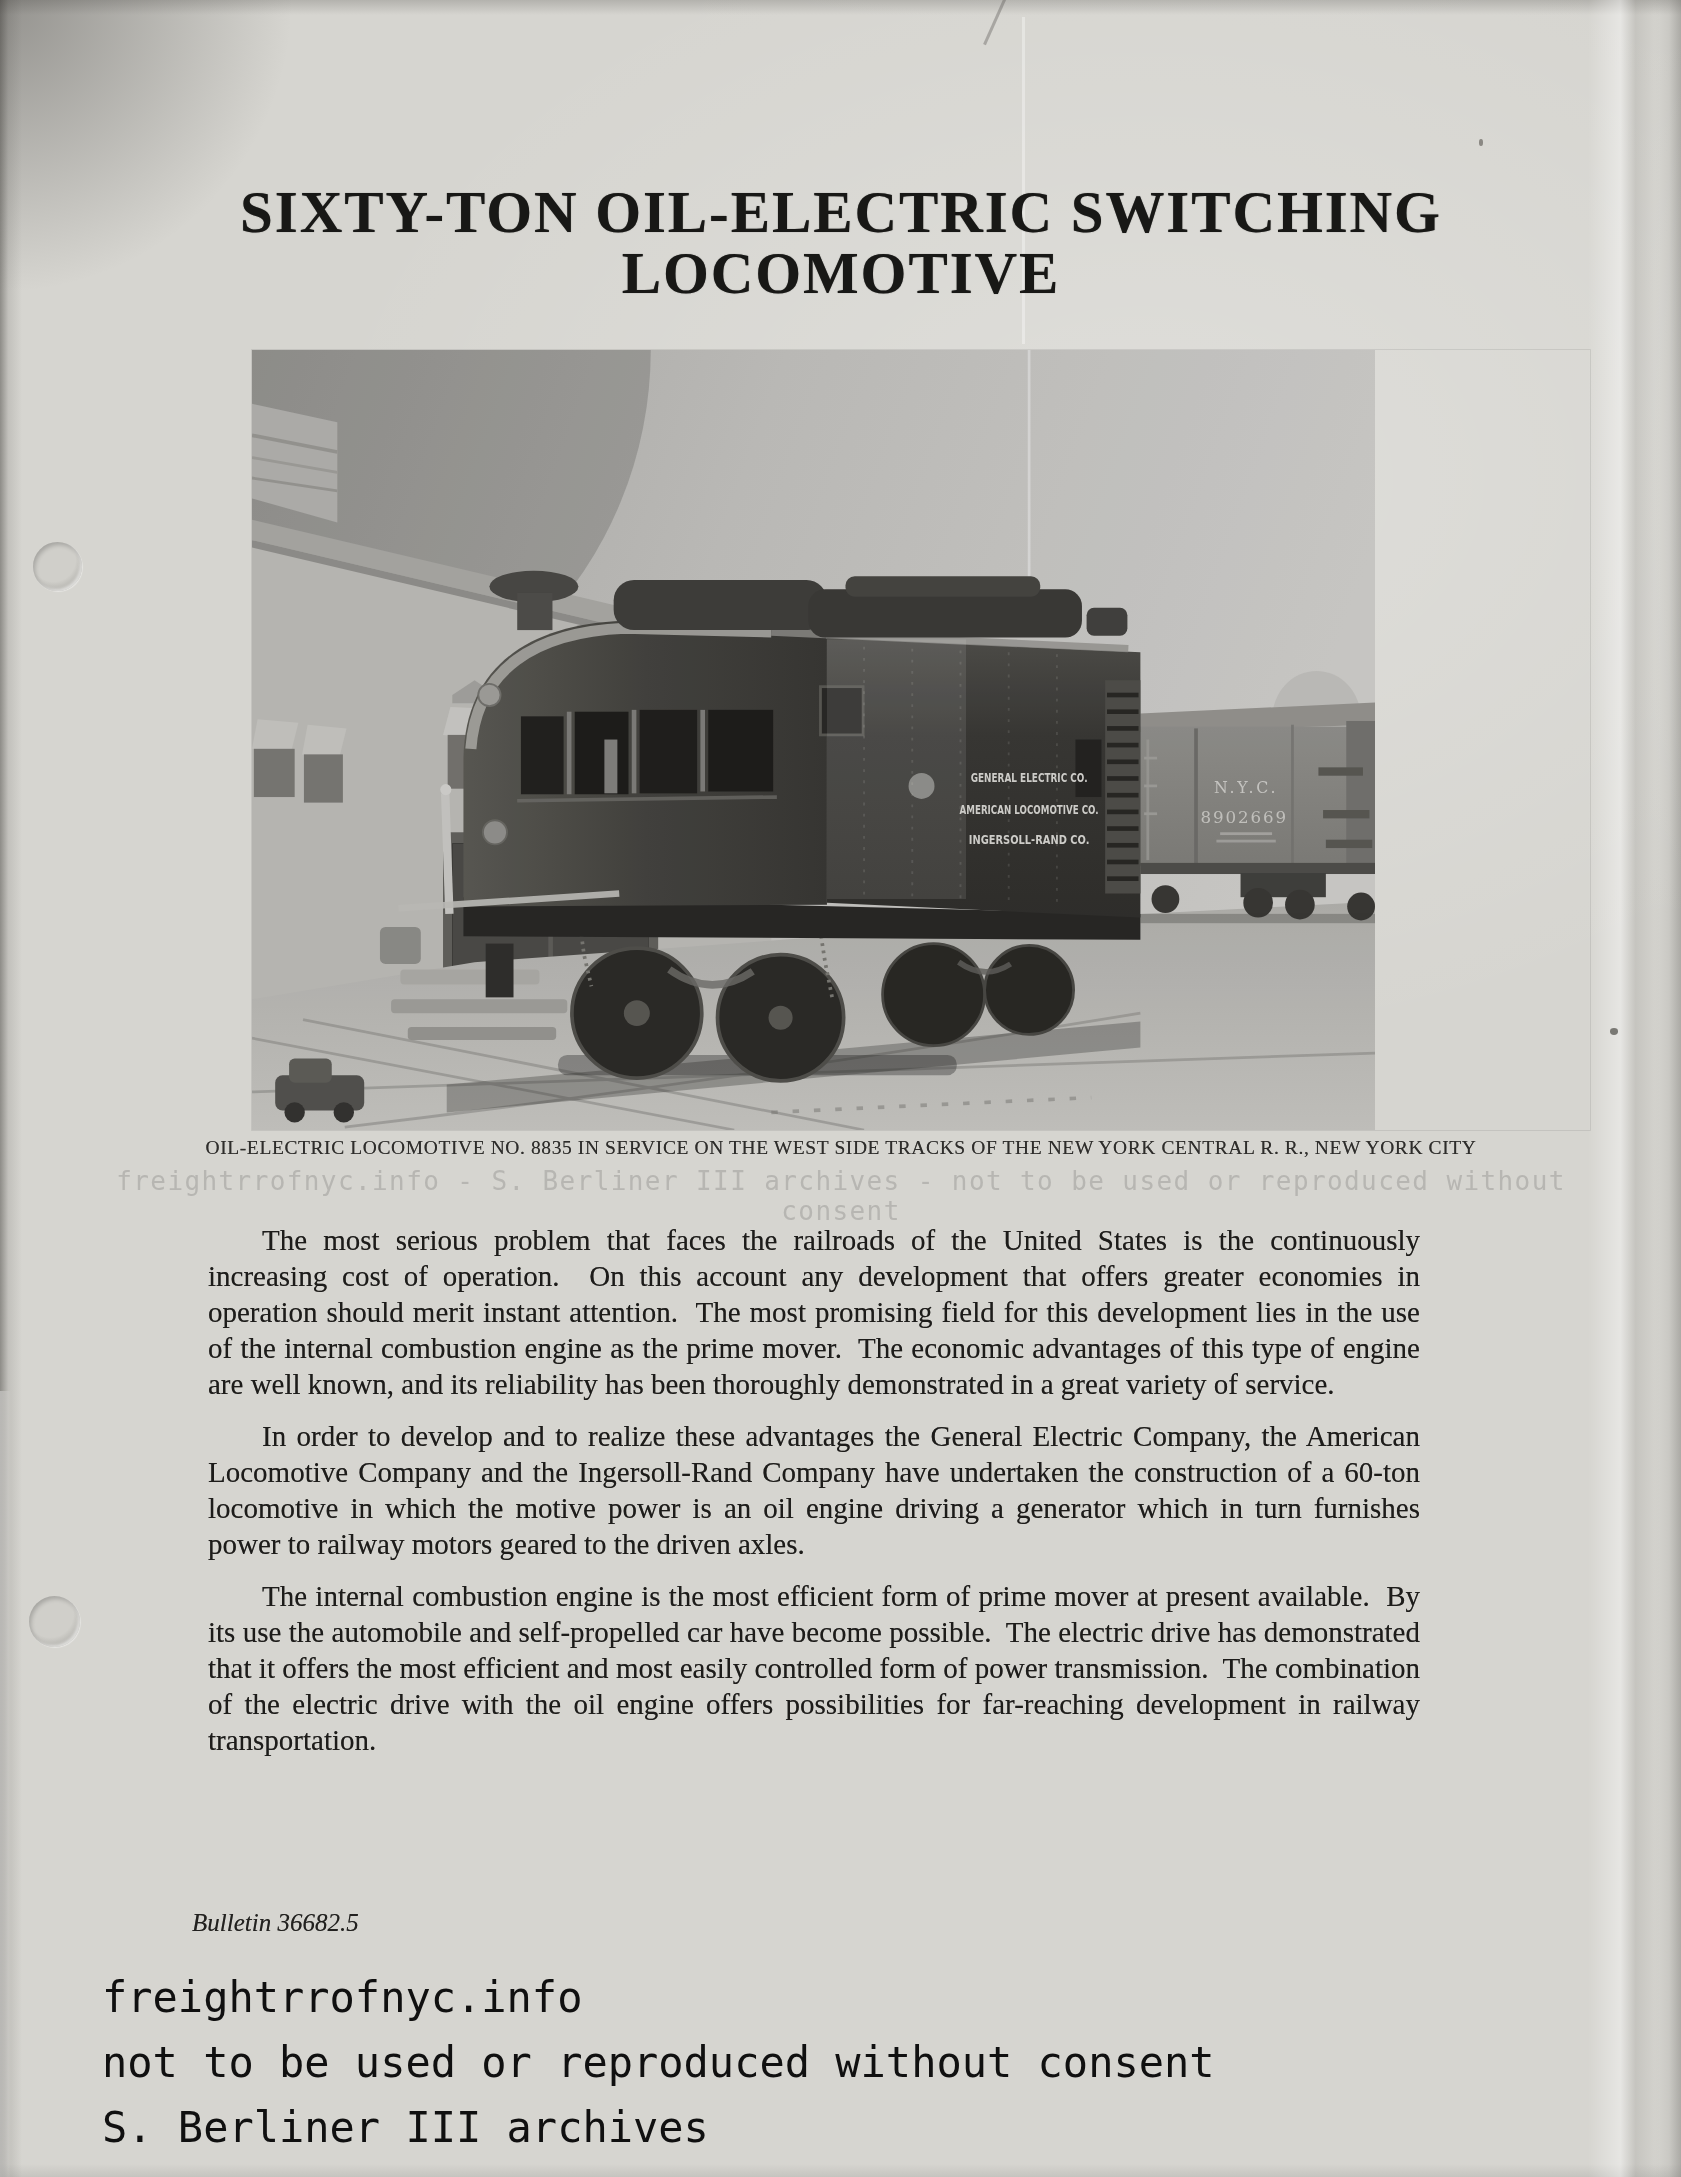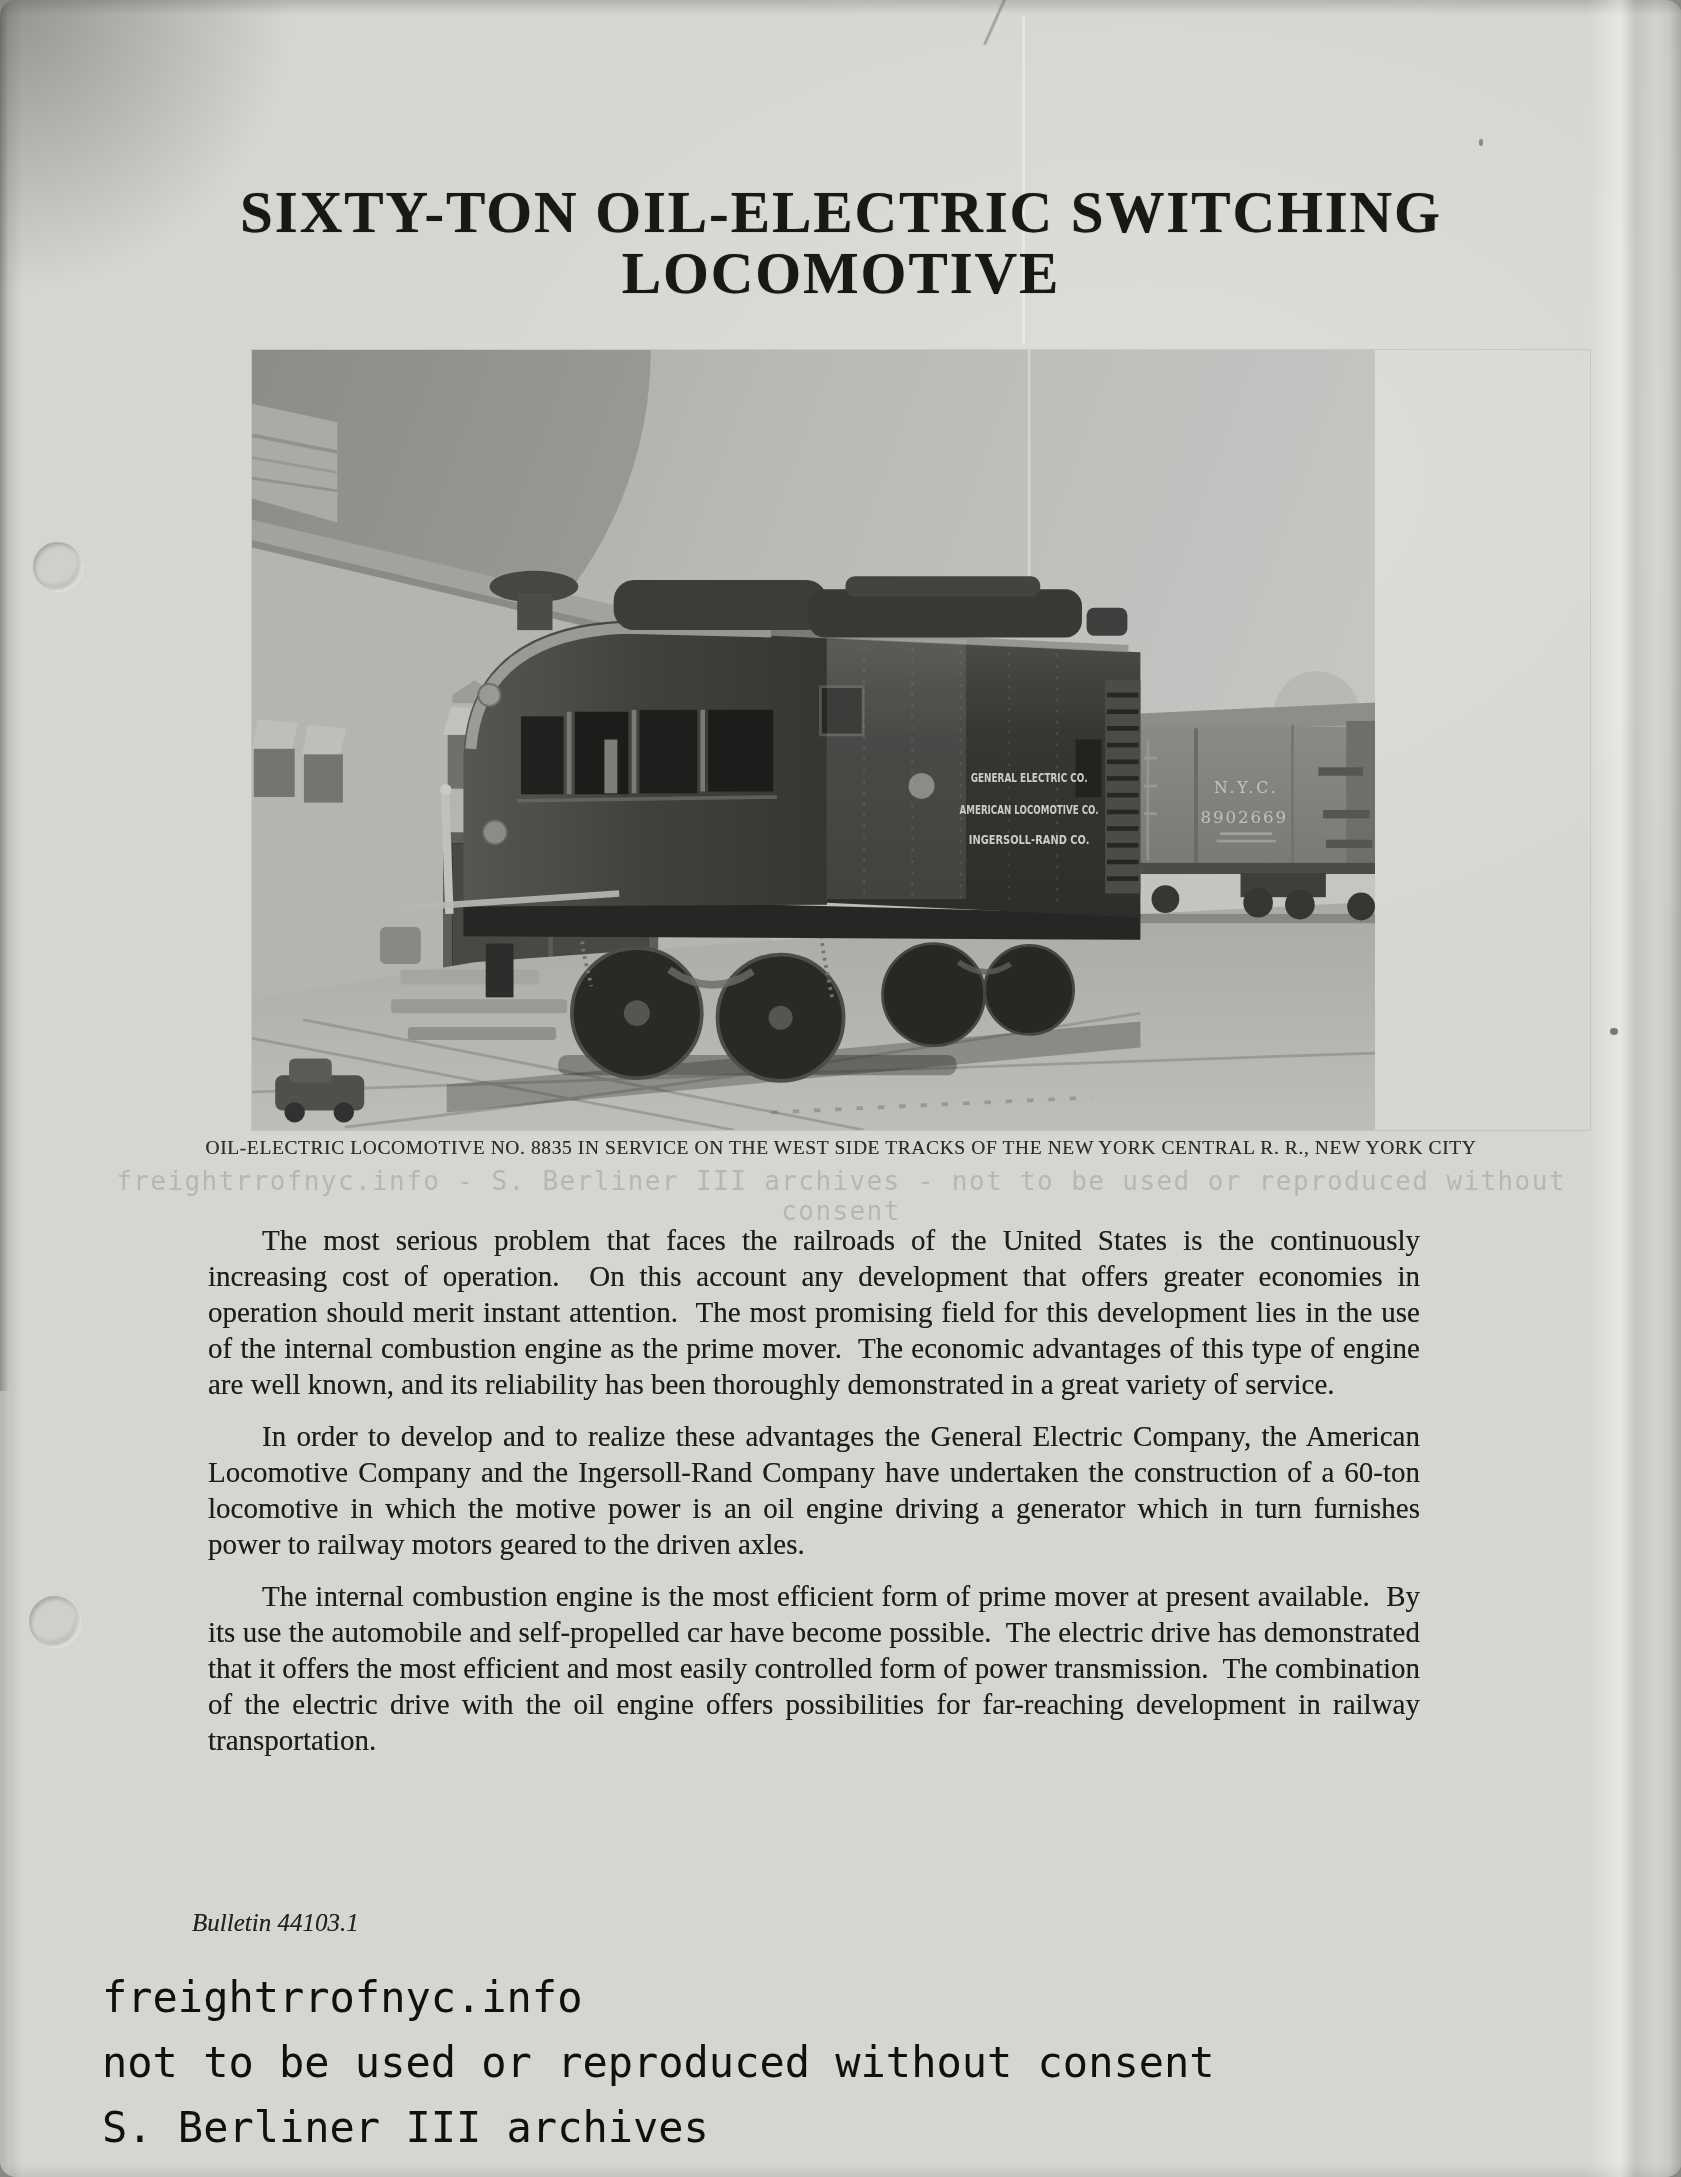--- a/index.html
+++ b/index.html
@@ -7,21 +7,20 @@
     position:relative;width:1682px;height:2177px;overflow:hidden;
     background:
       radial-gradient(ellipse 1206px 835px at 68% 22%, rgba(255,255,255,0.22), rgba(255,255,255,0) 70%),
       radial-gradient(circle 390px at 0% 0%, rgba(55,53,50,0.42), rgba(55,53,50,0) 75%),
       linear-gradient(90deg, rgba(70,68,64,0.50) 0px, rgba(70,68,64,0.14) 8.3px, rgba(70,68,64,0) 22px),
       linear-gradient(270deg, rgba(95,93,89,0.38) 0px, rgba(95,93,89,0.10) 13px, rgba(95,93,89,0) 28px),
       linear-gradient(180deg, rgba(100,98,94,0.30) 0px, rgba(100,98,94,0) 15px),
       linear-gradient(0deg, rgba(120,118,114,0.18) 0px, rgba(120,118,114,0) 13px),
       #d6d5d0;
     font-family:"Liberation Serif", serif;
-    border-radius:16px;
   }
   .crease-right{
     position:absolute;left:1588px;top:0;width:72px;height:2177px;
     background:linear-gradient(90deg, rgba(255,255,255,0) 0%, rgba(255,255,255,0.40) 45%, rgba(140,138,133,0.22) 66%, rgba(140,138,133,0) 100%);
   }
   .crease-photo{
     position:absolute;left:1022px;top:16.7px;width:2.8px;height:327px;
     background:rgba(255,255,255,0.35);
   }
   .crease-top{
@@ -310,21 +309,21 @@
 
   <div class="caption">OIL-ELECTRIC LOCOMOTIVE NO. 8835 IN SERVICE ON THE WEST SIDE TRACKS OF THE NEW YORK CENTRAL R. R., NEW YORK CITY</div>
   <div class="wm-photo">freightrrofnyc.info - S. Berliner III archives - not to be used or reproduced without consent</div>
 
   <div class="bodytext">
     <p>The most serious problem that faces the railroads of the United States is the continuously increasing cost of operation.  On this account any development that offers greater economies in operation should merit instant attention.  The most promising field for this development lies in the use of the internal combustion engine as the prime mover.  The economic advantages of this type of engine are well known, and its reliability has been thoroughly demonstrated in a great variety of service.</p>
     <p>In order to develop and to realize these advantages the General Electric Company, the American Locomotive Company and the Ingersoll-Rand Company have undertaken the construction of a 60-ton locomotive in which the motive power is an oil engine driving a generator which in turn furnishes power to railway motors geared to the driven axles.</p>
     <p>The internal combustion engine is the most efficient form of prime mover at present available.  By its use the automobile and self-propelled car have become possible.  The electric drive has demonstrated that it offers the most efficient and most easily controlled form of power transmission.  The combination of the electric drive with the oil engine offers possibilities for far-reaching development in railway transportation.</p>
   </div>
 
-  <div class="bulletin">Bulletin 44103.1</div>
+  <div class="bulletin">Bulletin 36682.5</div>
 
   <div class="stamp">
     <div>freightrrofnyc.info</div>
     <div>not to be used or reproduced without consent</div>
     <div>S. Berliner III archives</div>
   </div>
 
 </div>
 
 

